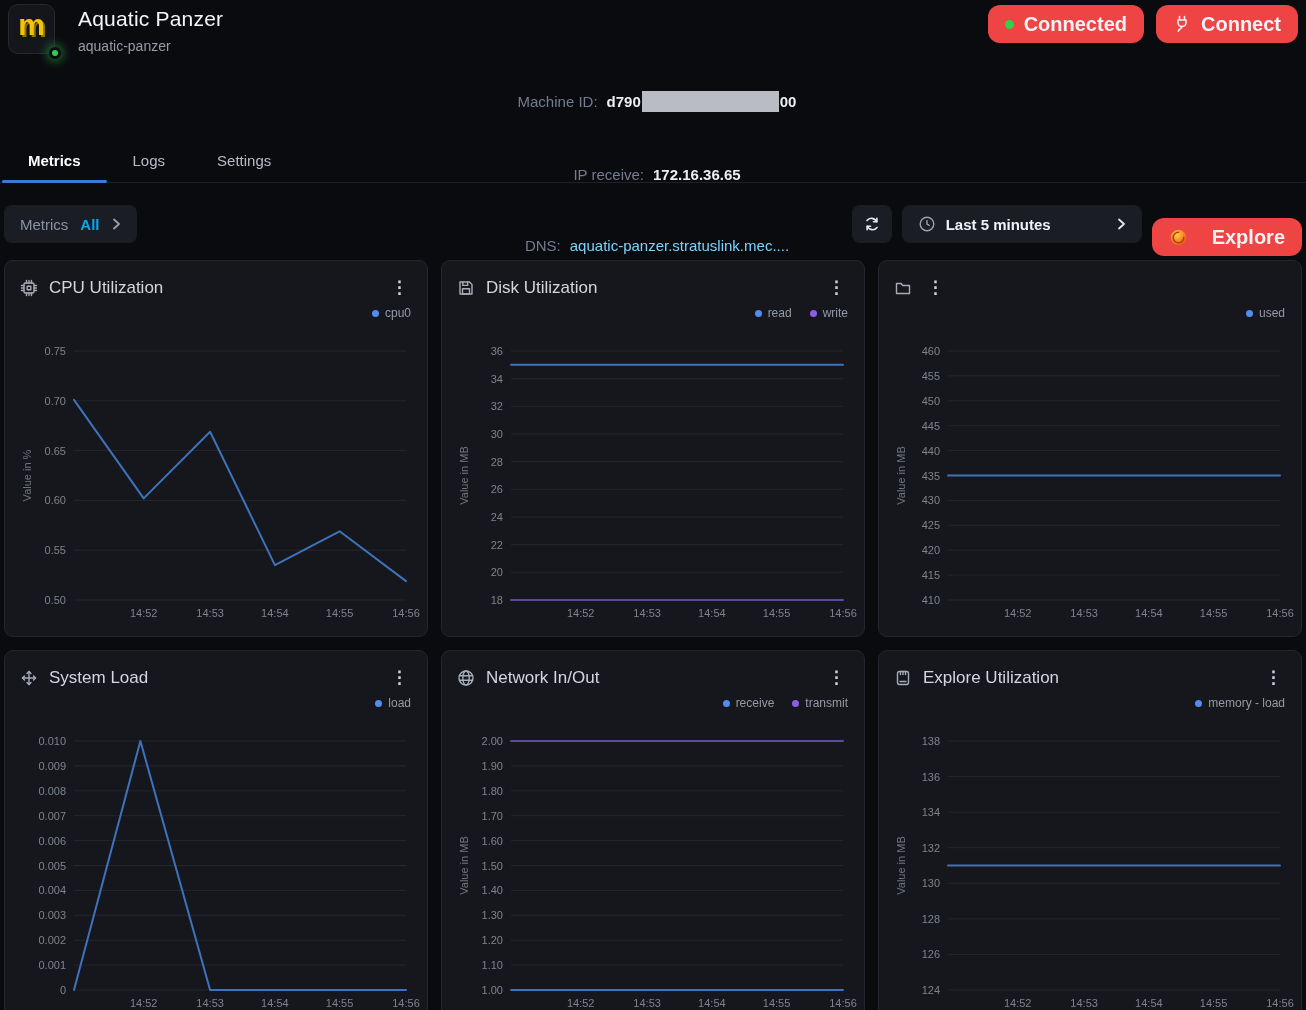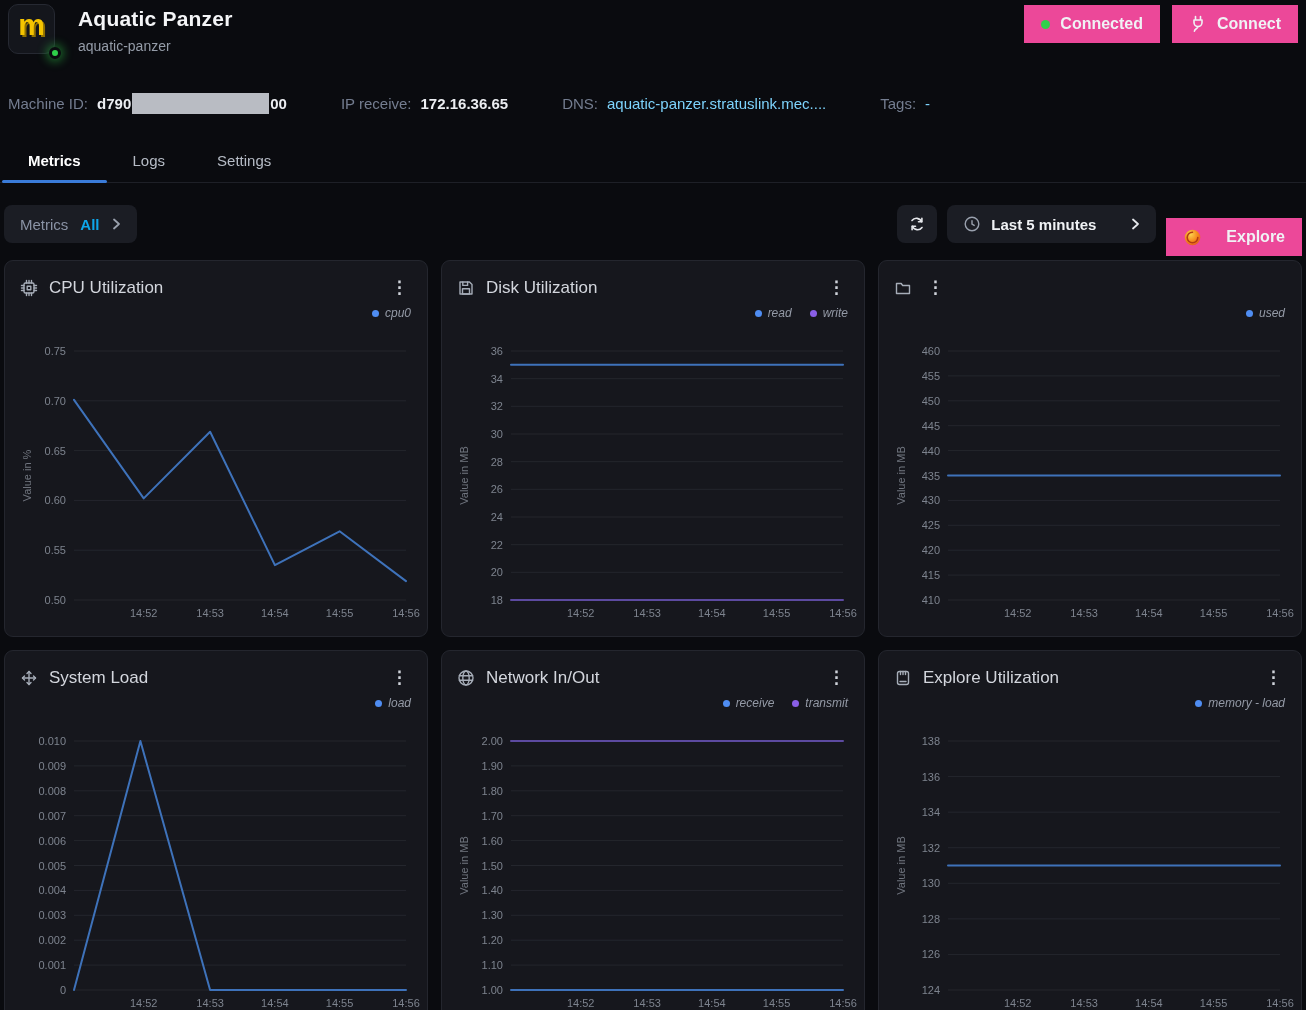--- a/index.html
+++ b/index.html
@@ -11,58 +11,58 @@
   }
   
   .app-header { display:flex; justify-content:space-between; padding:4px 8px 0 8px; height:64px; }
   .header-left { display:flex; gap:20px; }
   .avatar-wrap { position:relative; width:50px; height:52px; }
   .avatar { width:47px; height:50px; border-radius:10px; background:#14161c; border:1px solid #262932;
             display:flex; align-items:center; justify-content:center; }
   .avatar-letter { font-size:30px; font-weight:bold; color:#f5c400; text-shadow:2px 2px 0 #8f6f00; line-height:1; margin-top:-8px; }
   .status-dot { position:absolute; right:-3px; bottom:-3px; width:12px; height:12px; border-radius:50%;
                 background:#2fd04a; border:3px solid #0a0b0f; box-shadow:0 0 10px 3px rgba(47,208,74,.45); }
-  .page-title { font-size:21px; font-weight:bold; letter-spacing:.2px; margin-top:3px; color:#f4f5f7; }
+  .page-title { font-size:21px; font-weight:normal; letter-spacing:.2px; margin-top:3px; color:#f4f5f7; }
   .page-subtitle { font-size:14px; color:#959ca8; margin-top:7px; }
   .header-right { display:flex; gap:12px; align-items:flex-start; padding-top:1px; }
-  .pill { display:flex; align-items:center; gap:10px; background:#ec4899; border-radius:0; height:38px;
-          padding:0 17px; font-size:16px; font-weight:bold; color:#f0f2f5; }
+  .pill { display:flex; align-items:center; gap:10px; background:#ef4444; border-radius:12px; height:38px;
+          padding:0 17px; font-size:20px; font-weight:bold; color:#f0f2f5; }
   .badge-dot { width:9px; height:9px; border-radius:50%; background:#2fd04a; }
   .btn { cursor:pointer; }
   
-  .info-bar { display:flex; gap:54px; margin:27px 0 0 8px; height:24px; align-items:center; font-size:15px; }
+  .info-bar { display:flex; gap:54px; margin:27px 0 0 8px; height:24px; align-items:center; font-size:15px;flex-direction:column; }
   .info-item { display:flex; gap:9px; align-items:center; white-space:nowrap; }
   .info-label { color:#747d90; }
   .info-value { color:#eceef2; font-weight:bold; }
   .info-value.plain { font-weight:normal; color:#7dd3fc; }
   .redaction { display:inline-block; width:137px; height:21px; background:#b9bcc3; vertical-align:-5px; margin:0 1px; }
   
   .tabs { display:flex; margin-top:30px; border-bottom:1px solid #1e2027; padding-left:2px; }
   .tab { padding:0 26px; height:37px; line-height:32px; font-size:15px; color:#b6bcc6; position:relative; cursor:pointer; }
   .tab.active { color:#ffffff; font-weight:bold; }
   .tab.active::after { content:""; position:absolute; left:0; right:0; bottom:-1px; height:3px; background:#3a7bd8; border-radius:2px; }
   
   .toolbar { display:flex; justify-content:space-between; margin:22px 4px 0 4px; height:38px; }
   .select-btn { display:flex; align-items:center; gap:12px; background:#1b1d24; border-radius:8px; padding:0 16px; height:38px; font-size:15px; }
   .select-label { color:#8a93a5; }
   .select-value { color:#0ea5e9; font-weight:bold; }
   .toolbar-right { display:flex; gap:10px; }
   .icon-btn { width:40px; height:38px; background:#1b1d24; border-radius:8px; display:flex; align-items:center; justify-content:center; }
-  .time-btn { width:209px; justify-content:space-between; }
+  .time-btn { width:240px; justify-content:space-between; }
   .time-left { display:flex; align-items:center; gap:10px; }
   .time-text { color:#f0f2f5; font-weight:bold; font-size:15px; }
   .explore-btn { display:flex; align-items:center; gap:24px;margin-top:13px; }
   
   .grid { display:grid; grid-template-columns:repeat(3,1fr); gap:13px; margin:17px 4px 0 4px; }
   .panel { background:#16171d; border:1px solid #24262e; border-radius:9px; height:377px; padding-top:12px; overflow:hidden; }
   .panel-head { display:flex; align-items:center; gap:11px; padding:0 15px; height:30px; }
   .panel-title { font-size:17px; color:#d3d6dd; flex:1; }
   .kebab { color:#cfd3da; font-size:17px; font-weight:bold; line-height:.9; cursor:pointer; padding:2px 4px; }
   .panel-legend { display:flex; justify-content:flex-end; gap:18px; padding:0 16px; height:20px; align-items:center; font-size:12px; color:#949aa6; }
-  .legend-item { display:flex; align-items:center; gap:6px; cursor:pointer;font-style:italic; }
+  .legend-item { display:flex; align-items:center; gap:6px; cursor:pointer; }
   .legend-dot { width:7px; height:7px; border-radius:50%; }
   svg.chart { display:block; }
   .picon { stroke:#a6adb8; fill:none; stroke-width:1.4; stroke-linejoin:round; stroke-linecap:round; }
 </style>
 </head>
 <body>
 
 <div class="app-header">
   <div class="header-left">
     <div class="avatar-wrap">

